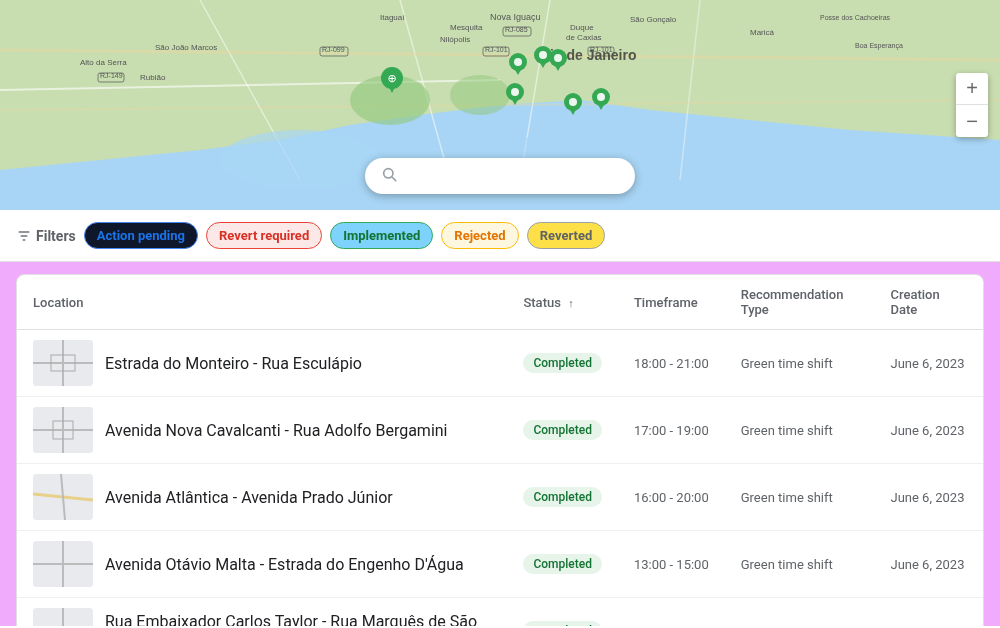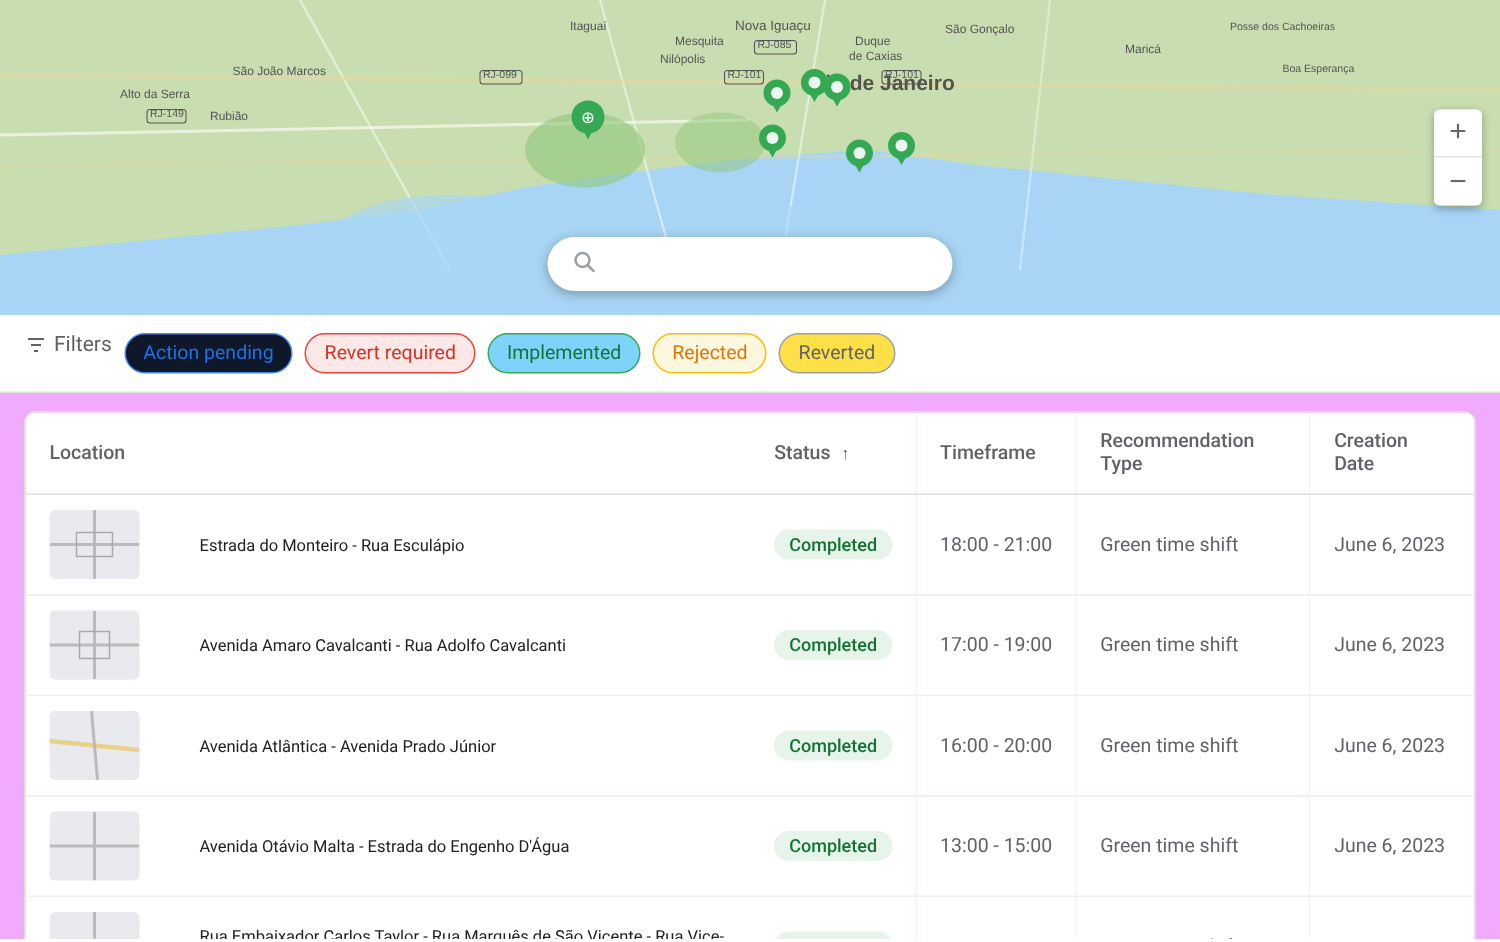--- a/index.html
+++ b/index.html
@@ -74,25 +74,26 @@
       border: none;
       background: #fff;
       border-bottom: 1px solid #e0e0e0;
       user-select: none;
     }
     .zoom-btn:last-child { border-bottom: none; }
 
     
     .filters-section {
       display: flex;
-      align-items: flex-start;
+      align-items: center;
       padding: 12px 16px;
       gap: 8px;
       background: #fff;
       border-bottom: 1px solid #e0e0e0;
+      font-weight: bold;
     }
     .filter-icon-wrap {
       display: flex;
       align-items: center;
       color: #5f6368;
       gap: 4px;
       font-size: 14px;
       cursor: pointer;
     }
     .filter-chip {
@@ -158,23 +159,22 @@
       overflow: hidden;
       flex-shrink: 0;
     }
     .thumbnail svg { width: 100%; height: 100%; }
     .location-cell {
       display: flex;
       align-items: center;
       gap: 12px;
     }
     .location-name {
-      font-size: 11px;
+      font-size: 16px;
       color: #202124;
-      margin-left: 28px;
     }
     .status-badge {
       display: inline-flex;
       align-items: center;
       padding: 3px 10px;
       border-radius: 12px;
       font-size: 12px;
       font-weight: 500;
     }
     .status-completed { background: #e6f4ea; color: #137333; }
@@ -365,21 +365,21 @@
     <td>
       <div class="location-cell">
         <div class="thumbnail">
           <svg viewBox="0 0 60 46" xmlns="http://www.w3.org/2000/svg">
                     <rect width="60" height="46" fill="#e8eaed"></rect>
                     <line x1="0" y1="23" x2="60" y2="23" stroke="#bbb" stroke-width="2"></line>
                     <line x1="30" y1="0" x2="30" y2="46" stroke="#bbb" stroke-width="2"></line>
                     <rect x="20" y="14" width="20" height="18" fill="none" stroke="#aaa" stroke-width="1"></rect>
                   </svg>
         </div>
-        <span class="location-name">Avenida Amaro Cavalcanti - Rua Adolfo Cavalcanti</span>
+        <span class="location-name">Avenida Nova Cavalcanti - Rua Adolfo Bergamini</span>
       </div>
     </td>
     <td>
       <span class="status-badge status-completed">Completed</span>
     </td>
     <td>
       <span class="timeframe">17:00 - 19:00</span>
     </td>
     <td>
       <span class="rec-type">Green time shift</span>

